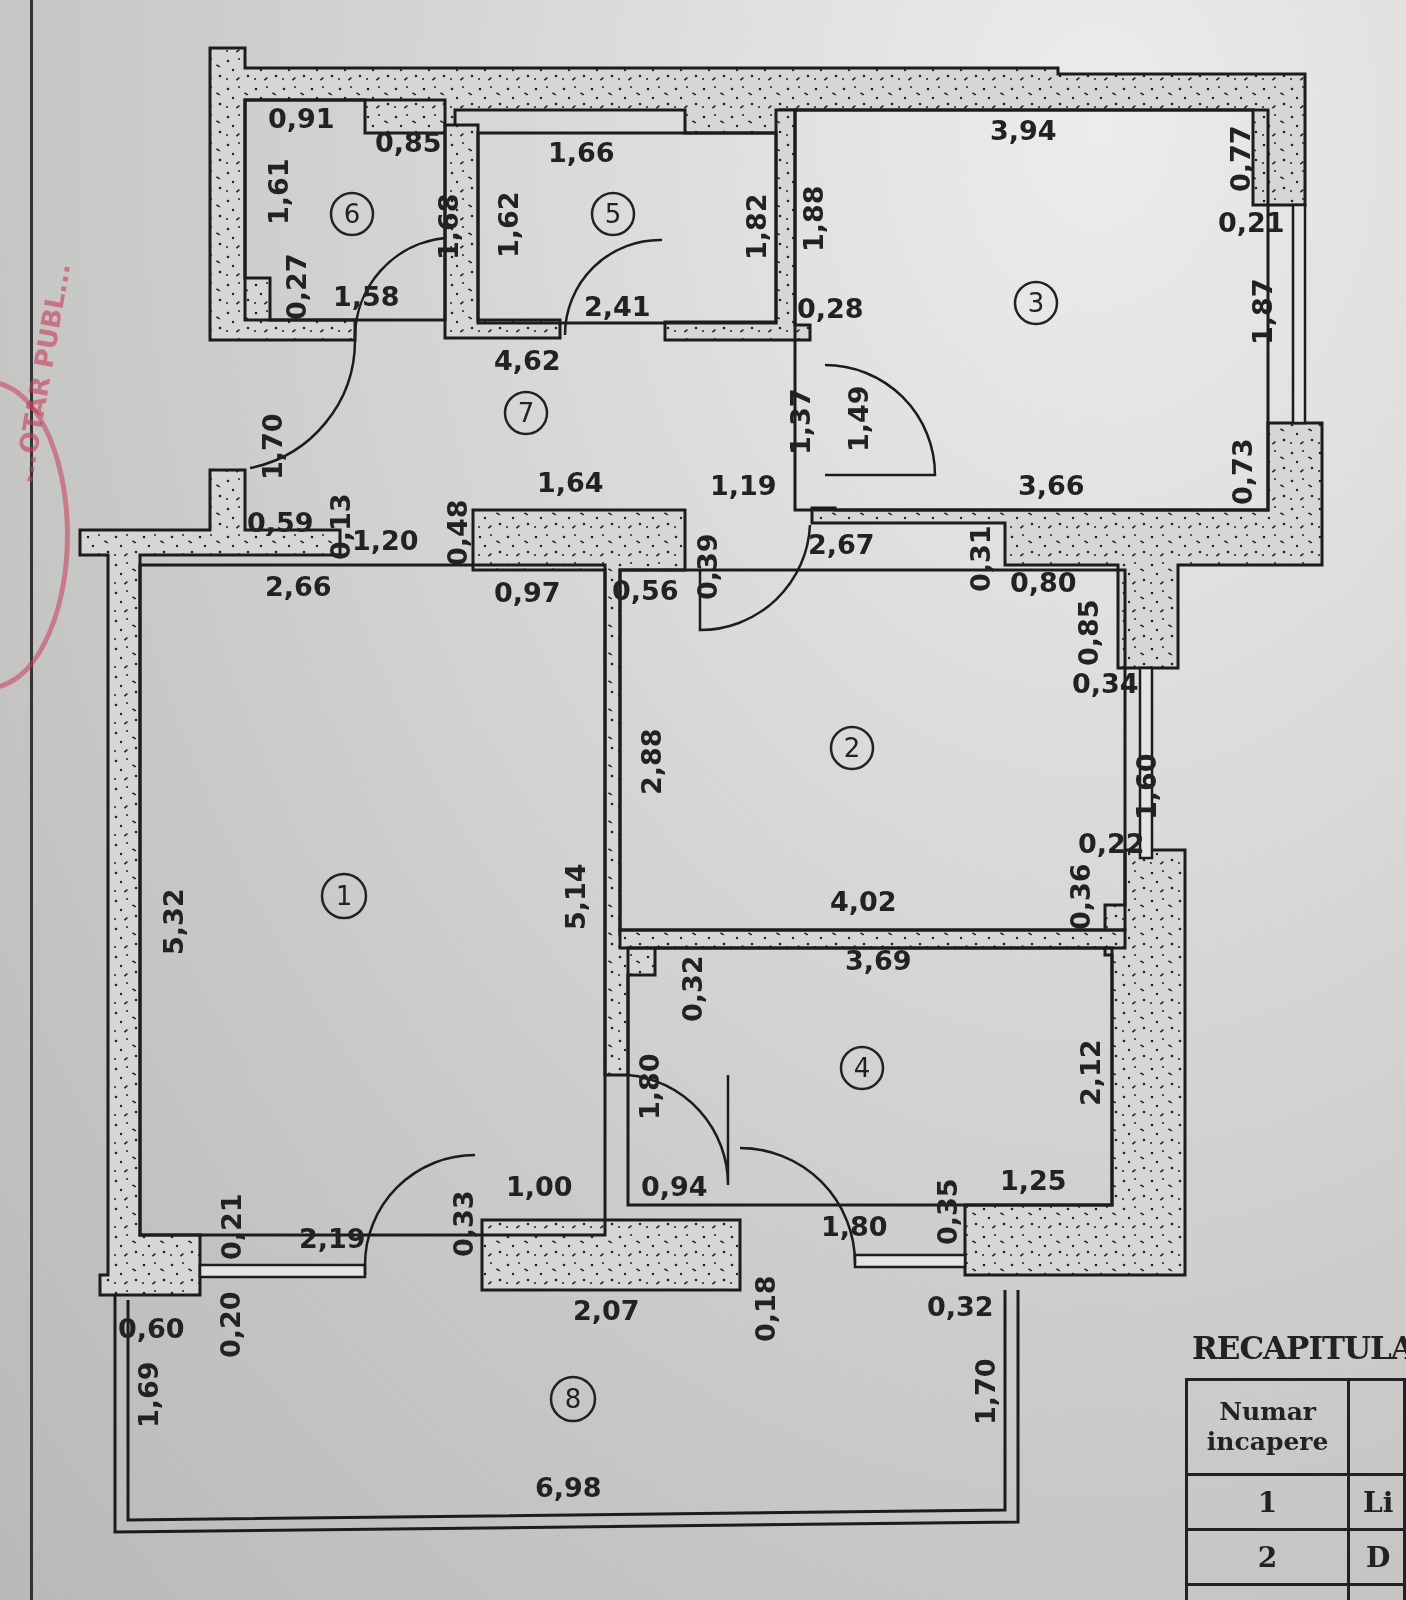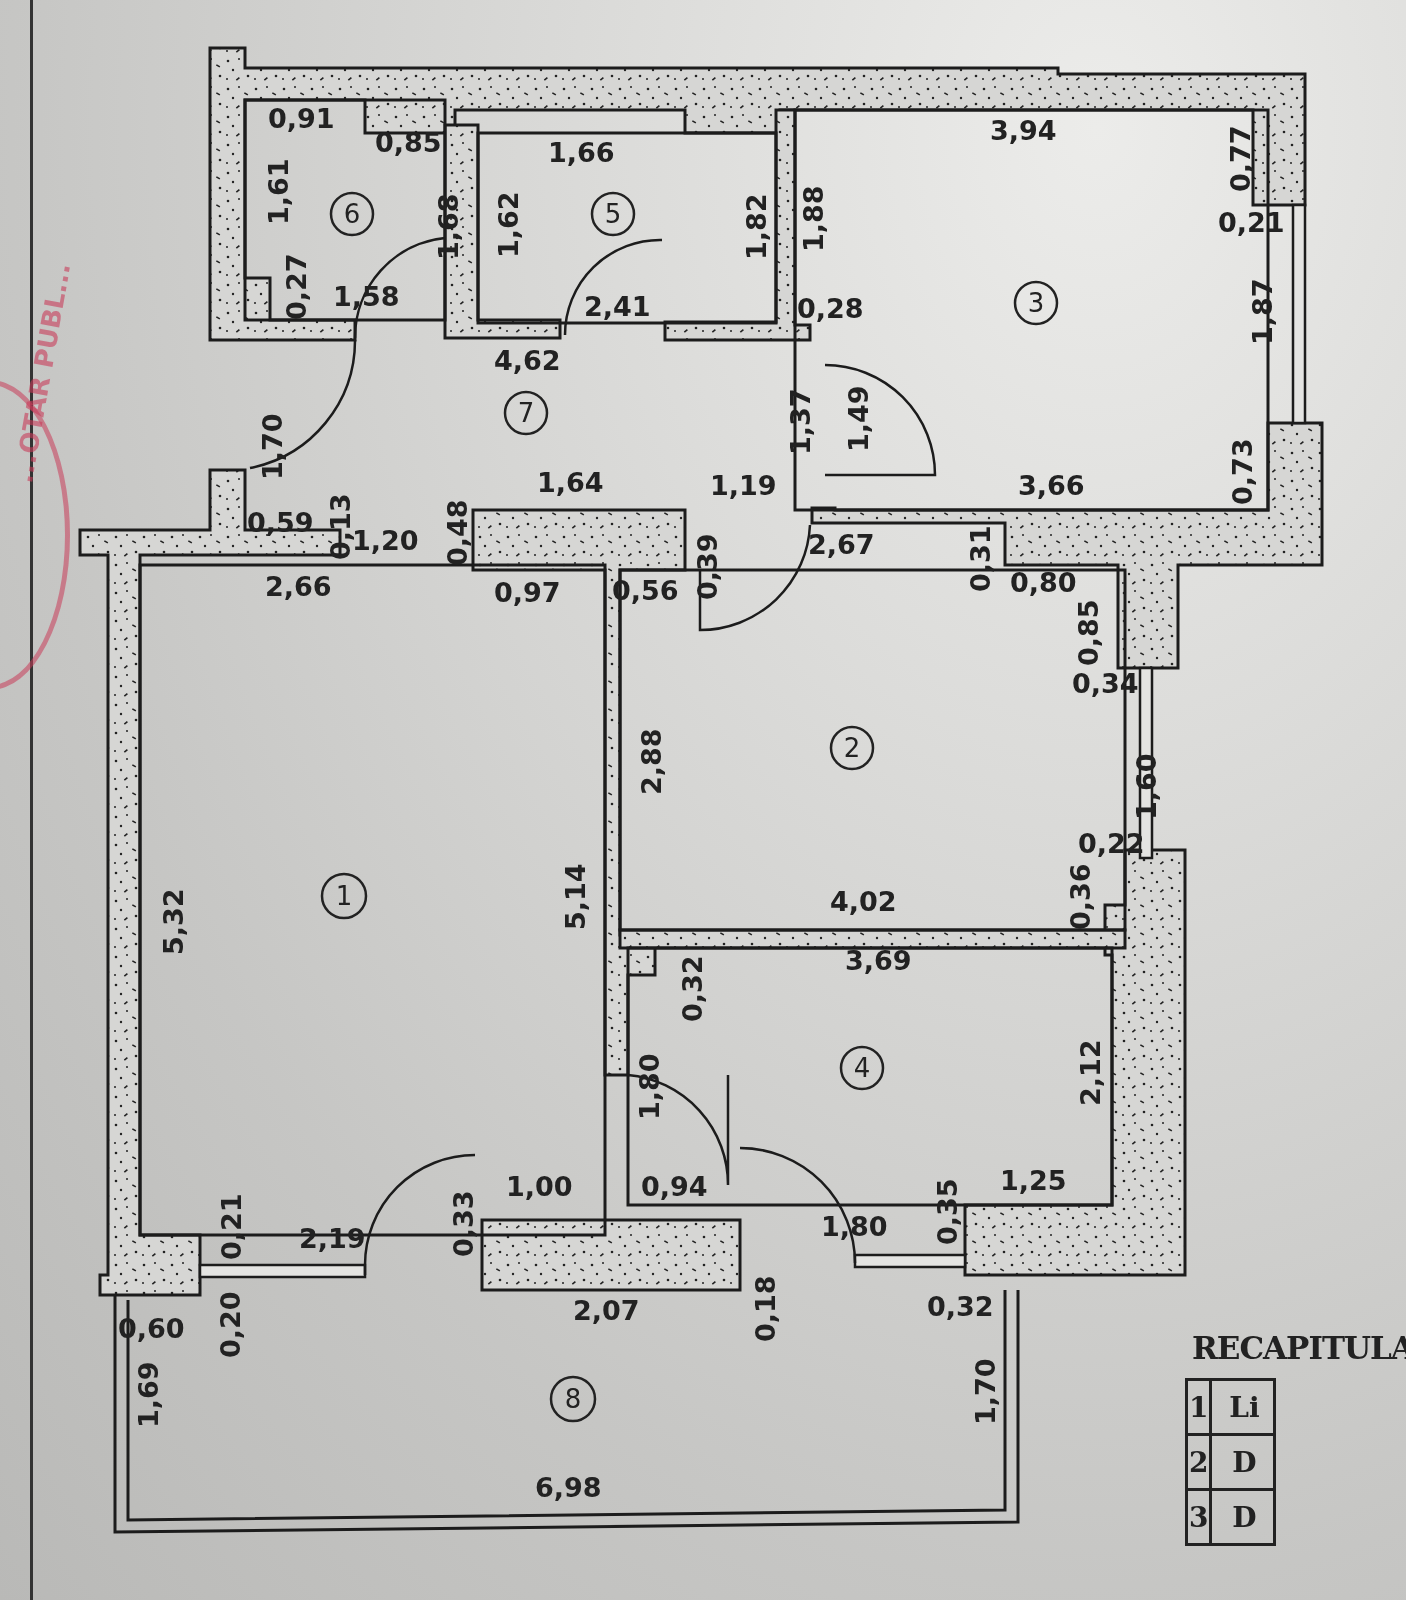--- a/index.html
+++ b/index.html
@@ -186,20 +186,24 @@
       <text class="dim" transform="translate(775,1342) rotate(-90)">0,18</text>
       <text class="dim" transform="translate(995,1425) rotate(-90)">1,70</text>
       <text class="dim" transform="translate(158,1428) rotate(-90)">1,69</text>
     </g>
   </svg>
 
 
   <div class="table-title">RECAPITULA</div>
   <table class="recap">
     <tbody>
+        <tr>
+      <th>Numar incapere</th>
+      <th class="name"></th>
+    </tr>
     <tr>
       <td>1</td>
       <td class="name">Li</td>
     </tr>
     <tr>
       <td>2</td>
       <td class="name">D</td>
     </tr>
     <tr>
       <td>3</td>

